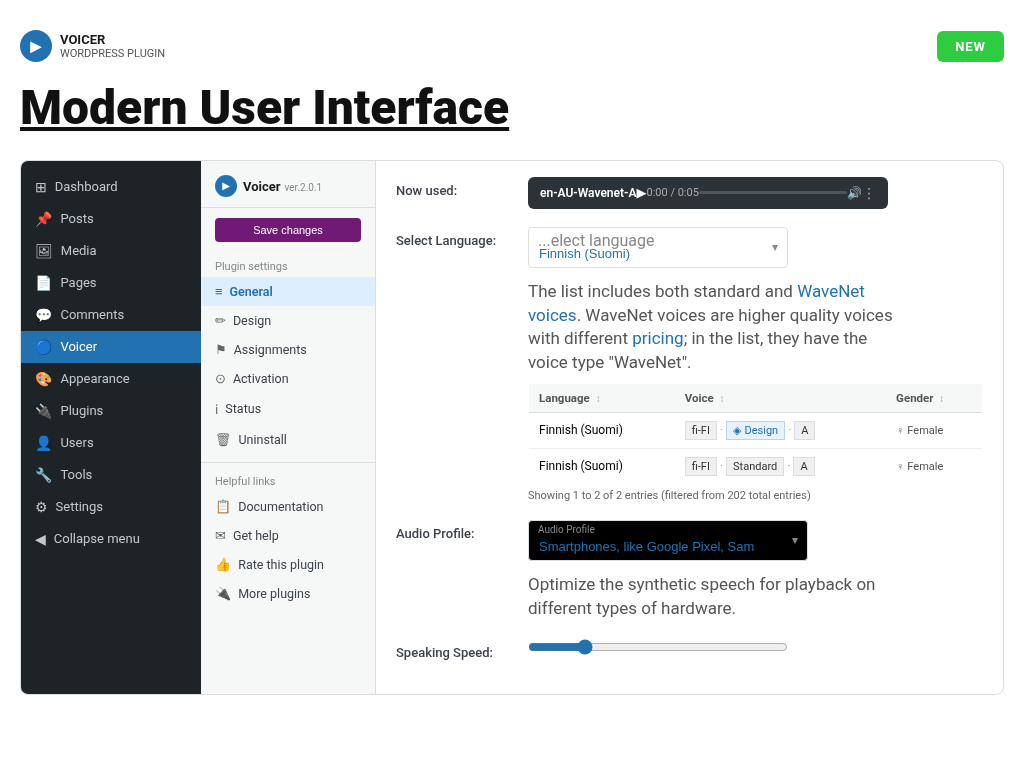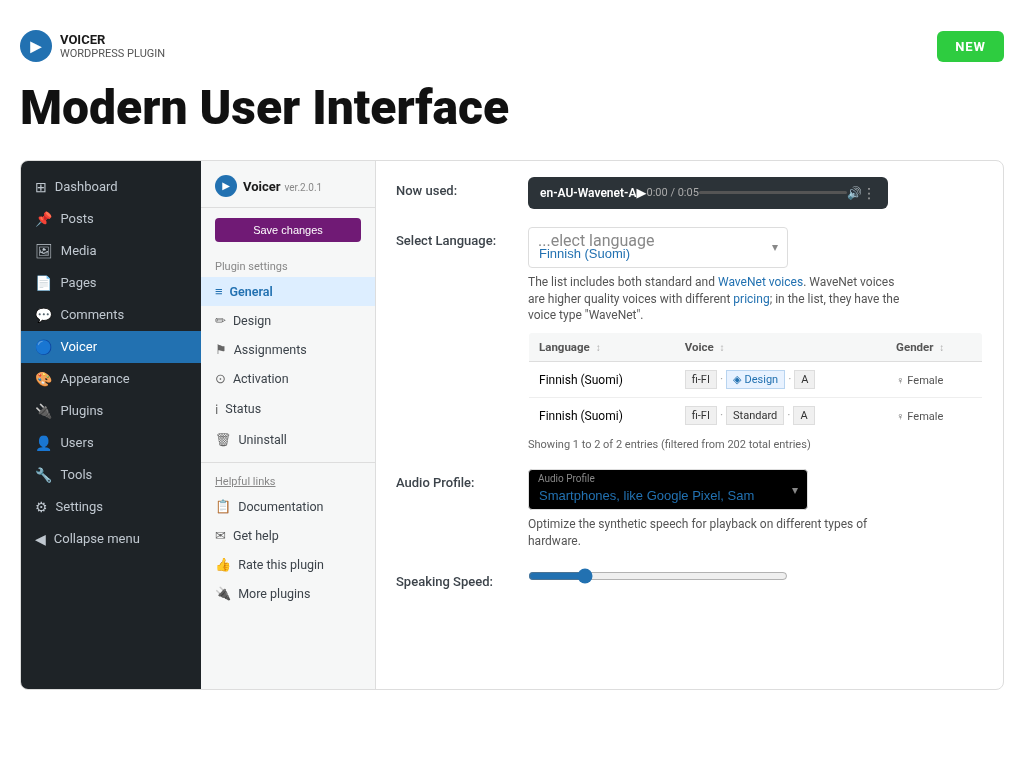--- a/index.html
+++ b/index.html
@@ -43,20 +43,21 @@
       letter-spacing: 1px;
     }
 
     
     .page-title {
       font-size: 48px;
       font-weight: 900;
       color: #111;
       margin-bottom: 25px;
       line-height: 1.1;
+      text-decoration: underline;
     }
 
     
     .main-panel {
       display: flex;
       border: 1px solid #ddd;
       border-radius: 8px;
       overflow: hidden;
       min-height: 530px;
       background: #fff;
@@ -222,23 +223,23 @@
       right: 10px;
       top: 50%;
       transform: translateY(-50%);
       color: #888;
       font-size: 12px;
       pointer-events: none;
     }
 
     
     .info-text {
-      font-size: 12px;
+      font-size: 17px;
       color: #555;
-      margin-top: 6px;
+      margin-top: 12px;
       line-height: 1.4;
       max-width: 380px;
     }
     .info-text a { color: #2271b1; text-decoration: none; }
 
     
     .voices-table {
       width: 100%;
       border-collapse: collapse;
       font-size: 12px;
@@ -321,21 +322,20 @@
       width: 100%;
       accent-color: #2271b1;
     }
     .slider-value { font-size: 11px; color: #666; margin-top: 3px; }
 
     
     .helpful-links-label {
       font-size: 11px;
       color: #888;
       padding: 4px 14px;
-      text-decoration: underline;
     }
   </style>
 </head>
 <body>
 
 <div class="outer-wrapper">
 
   <div class="top-bar">
     <div class="logo-area">
       <div class="logo-icon">▶</div>

